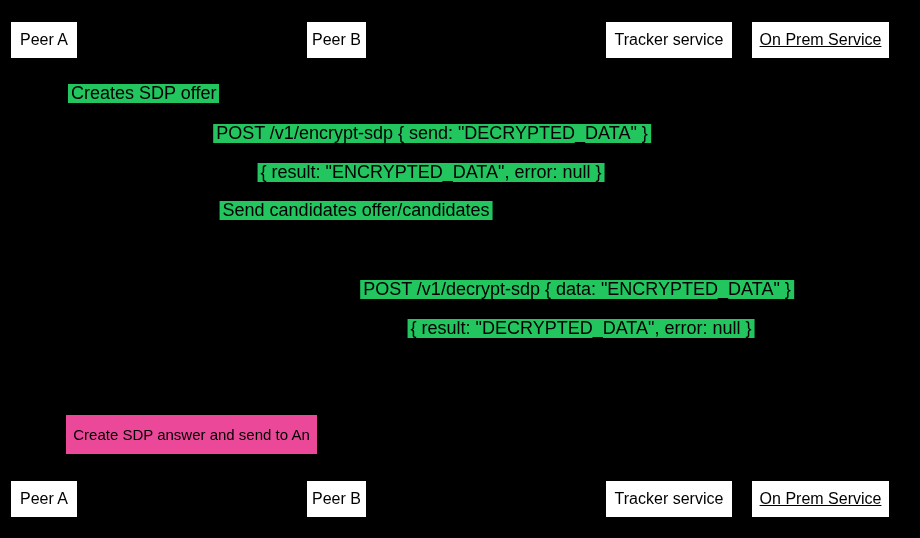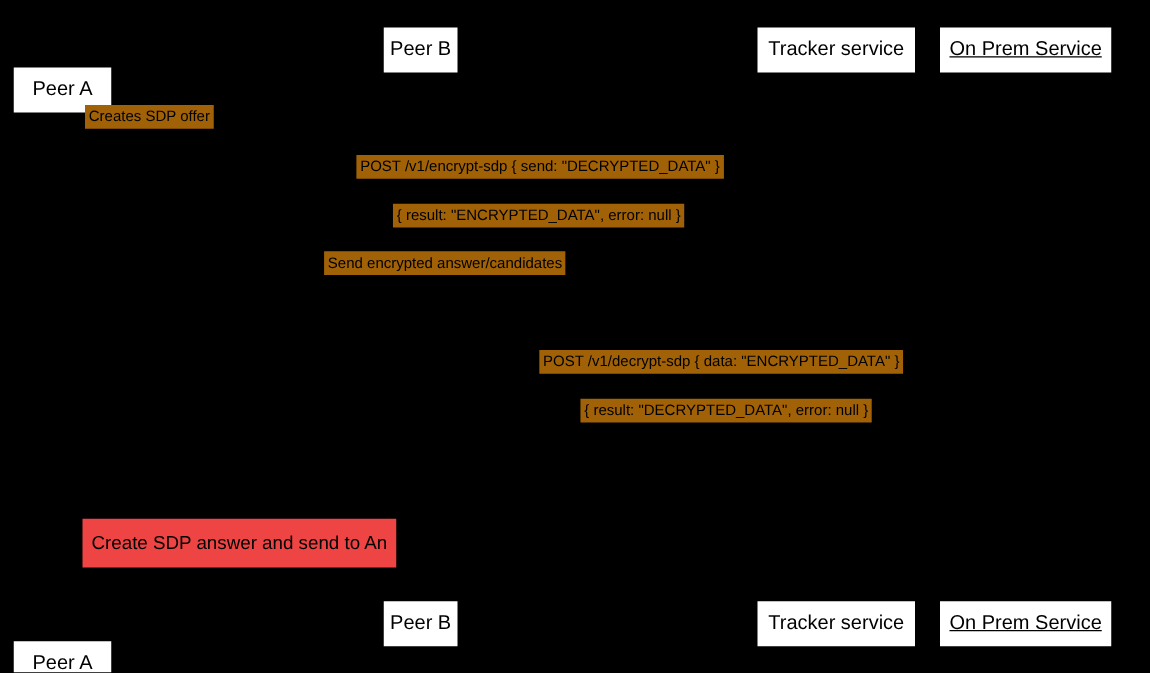--- a/index.html
+++ b/index.html
@@ -22,42 +22,42 @@
     color: #000000;
     display: flex;
     align-items: center;
     justify-content: center;
     font-size: 16px;
     white-space: nowrap;
     box-sizing: border-box;
   }
   .row-top .actor-box { top: 22px; }
   .row-bottom .actor-box { top: 481px; }
-  .actor-a { left: 11px;  width: 78px; margin-top: 32px;  }
+  .actor-a { left: 11px;  width: 66px;  }
   .actor-b { left: 307px; width: 59px;  }
   .actor-t { left: 606px; width: 126px; }
   .actor-o { left: 752px; width: 137px; text-decoration: underline; }
 
   .lifeline {
     position: absolute;
     top: 58px;
     height: 423px;
     width: 1px;
     background: #000000; 
   }
   .ll-a { left: 43px; }
   .ll-b { left: 339px; }
   .ll-t { left: 668px; }
   .ll-o { left: 820px; }
 
   .msg {
     position: absolute;
-    background: #a16207;
+    background: #22c55e;
     color: #000000;
-    font-size: 12px;
+    font-size: 18px;
     line-height: 19px;
     height: 19px;
     padding: 0 3px;
     white-space: nowrap;
   }
   .msg.centered { transform: translateX(-50%); }
   .m1 { left: 68px;  top: 84px; }
   .m2 { left: 432px; top: 124px; }
   .m3 { left: 431px; top: 163px; }
   .m4 { left: 356px; top: 201px; }
@@ -65,21 +65,21 @@
   .m6 { left: 577px; top: 280px; }
   .m7 { left: 581px; top: 319px; }
   .m8 { left: 195px; top: 368px; }
 
   .note-box {
     position: absolute;
     left: 66px;
     top: 415px;
     width: 251px;
     height: 39px;
-    background: #ef4444;
+    background: #ec4899;
     color: #000000;
     font-size: 15px;
     line-height: 19px;
     text-align: center;
     display: flex;
     flex-direction: column;
     justify-content: center;
   }
 </style>
 </head>
@@ -95,21 +95,21 @@
   <div class="row-top">
     <div class="actor-box actor-a">Peer A</div>
     <div class="actor-box actor-b">Peer B</div>
     <div class="actor-box actor-t">Tracker service</div>
     <div class="actor-box actor-o">On Prem Service</div>
   </div>
 
   <div class="msg m1">Creates SDP offer</div>
   <div class="msg m2 centered">POST /v1/encrypt-sdp { send: "DECRYPTED_DATA" }</div>
   <div class="msg m3 centered">{ result: "ENCRYPTED_DATA", error: null }</div>
-  <div class="msg m4 centered">Send encrypted answer/candidates</div>
+  <div class="msg m4 centered">Send candidates offer/candidates</div>
   <div class="msg m6 centered">POST /v1/decrypt-sdp { data: "ENCRYPTED_DATA" }</div>
   <div class="msg m7 centered">{ result: "DECRYPTED_DATA", error: null }</div>
 
   <div class="note-box">
     <div>Create SDP answer and send to An</div>
   </div>
 
   <div class="row-bottom">
     <div class="actor-box actor-a">Peer A</div>
     <div class="actor-box actor-b">Peer B</div>

